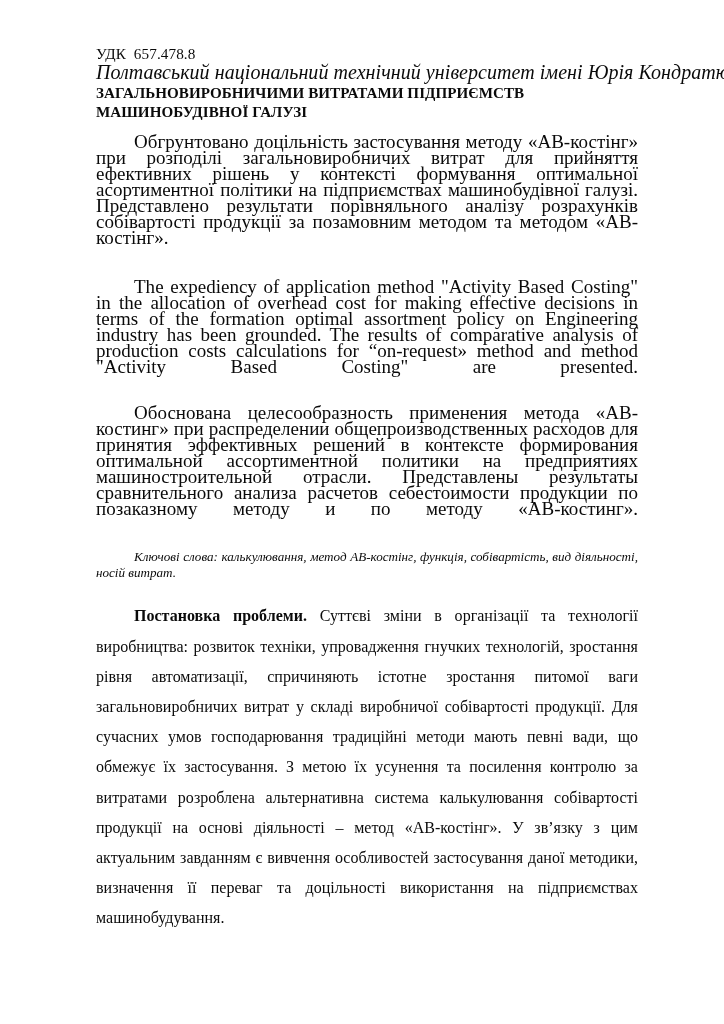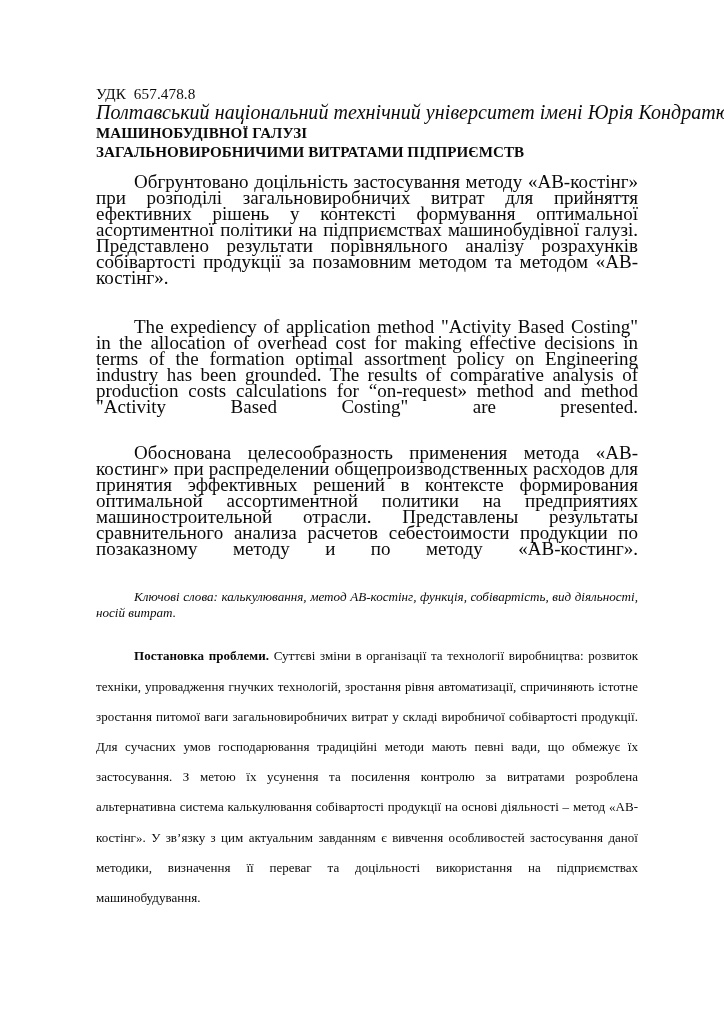--- a/index.html
+++ b/index.html
@@ -14,21 +14,21 @@
     font-family: "Liberation Serif", "DejaVu Serif", serif;
     color: #0a0a0a;
     -webkit-font-smoothing: antialiased;
   }
   .page {
     position: relative;
     width: 724px;
     height: 1024px;
     background: #ffffff;
     box-sizing: border-box;
-    padding: 84px 86px 0 96px;
+    padding: 44px 86px 0 96px;
   }
 
   
   .header { margin: 0; }
   .udc,
   .author {
     font-size: 15.2px;
     line-height: 19.4px;
     letter-spacing: 0.1px;
     white-space: pre;
@@ -68,21 +68,21 @@
     text-align: justify;
     text-indent: 38px;
     font-style: italic;
     margin: 0;
   }
   .keywords .kw-lead { }
 
   
   .body { margin-top: 21px; }
   .para {
-    font-size: 13px;
+    font-size: 16px;
     line-height: 30.2px;
     text-align: justify;
     text-indent: 38px;
     margin: 0 0 0 0;
     letter-spacing: 0.02px;
     hyphens: none;
   }
   .para + .para { margin-top: 0; }
   .lead {
     font-weight: bold;
@@ -98,22 +98,22 @@
 </style>
 </head>
 <body>
 
 <div class="page">
 
   <div class="header">
     <div class="udc">УДК  657.478.8</div>
     <div class="affiliation">Полтавський національний технічний університет імені Юрія Кондратюка</div>
     <div class="title">
+      <div>ЗАГАЛЬНОВИРОБНИЧИМИ ВИТРАТАМИ ПІДПРИЄМСТВ</div>
       <div>МАШИНОБУДІВНОЇ ГАЛУЗІ</div>
-      <div>ЗАГАЛЬНОВИРОБНИЧИМИ ВИТРАТАМИ ПІДПРИЄМСТВ</div>
     </div>
   </div>
 
   <div class="abstracts">
     <p class="abstract">Обгрунтовано доцільність застосування методу «АВ-костінг» при розподілі загальновиробничих витрат для прийняття ефективних рішень у контексті формування оптимальної асортиментної політики на підприємствах машинобудівної галузі. Представлено результати порівняльного аналізу розрахунків собівартості продукції за позамовним методом та методом «АВ-костінг».</p>
     <p class="abstract last">The expediency of application method "Activity Based Costing" in the allocation of overhead cost for making effective decisions in terms of the formation optimal assortment policy on Engineering industry has been grounded. The results of comparative analysis of production costs calculations for “on-request» method and method "Activity Based Costing" are presented.</p>
     <p class="abstract">Обоснована целесообразность применения метода «АВ-костинг» при распределении общепроизводственных расходов для принятия эффективных решений в контексте формирования оптимальной ассортиментной политики на предприятиях машиностроительной отрасли. Представлены результаты сравнительного анализа расчетов себестоимости продукции по позаказному методу и по методу «АВ-костинг».</p>
     <p class="keywords"><span class="kw-lead">Ключові слова:</span><span> калькулювання, метод АВ-костінг, функція, собівартість, вид діяльності, носій витрат.</span></p>
   </div>
 

